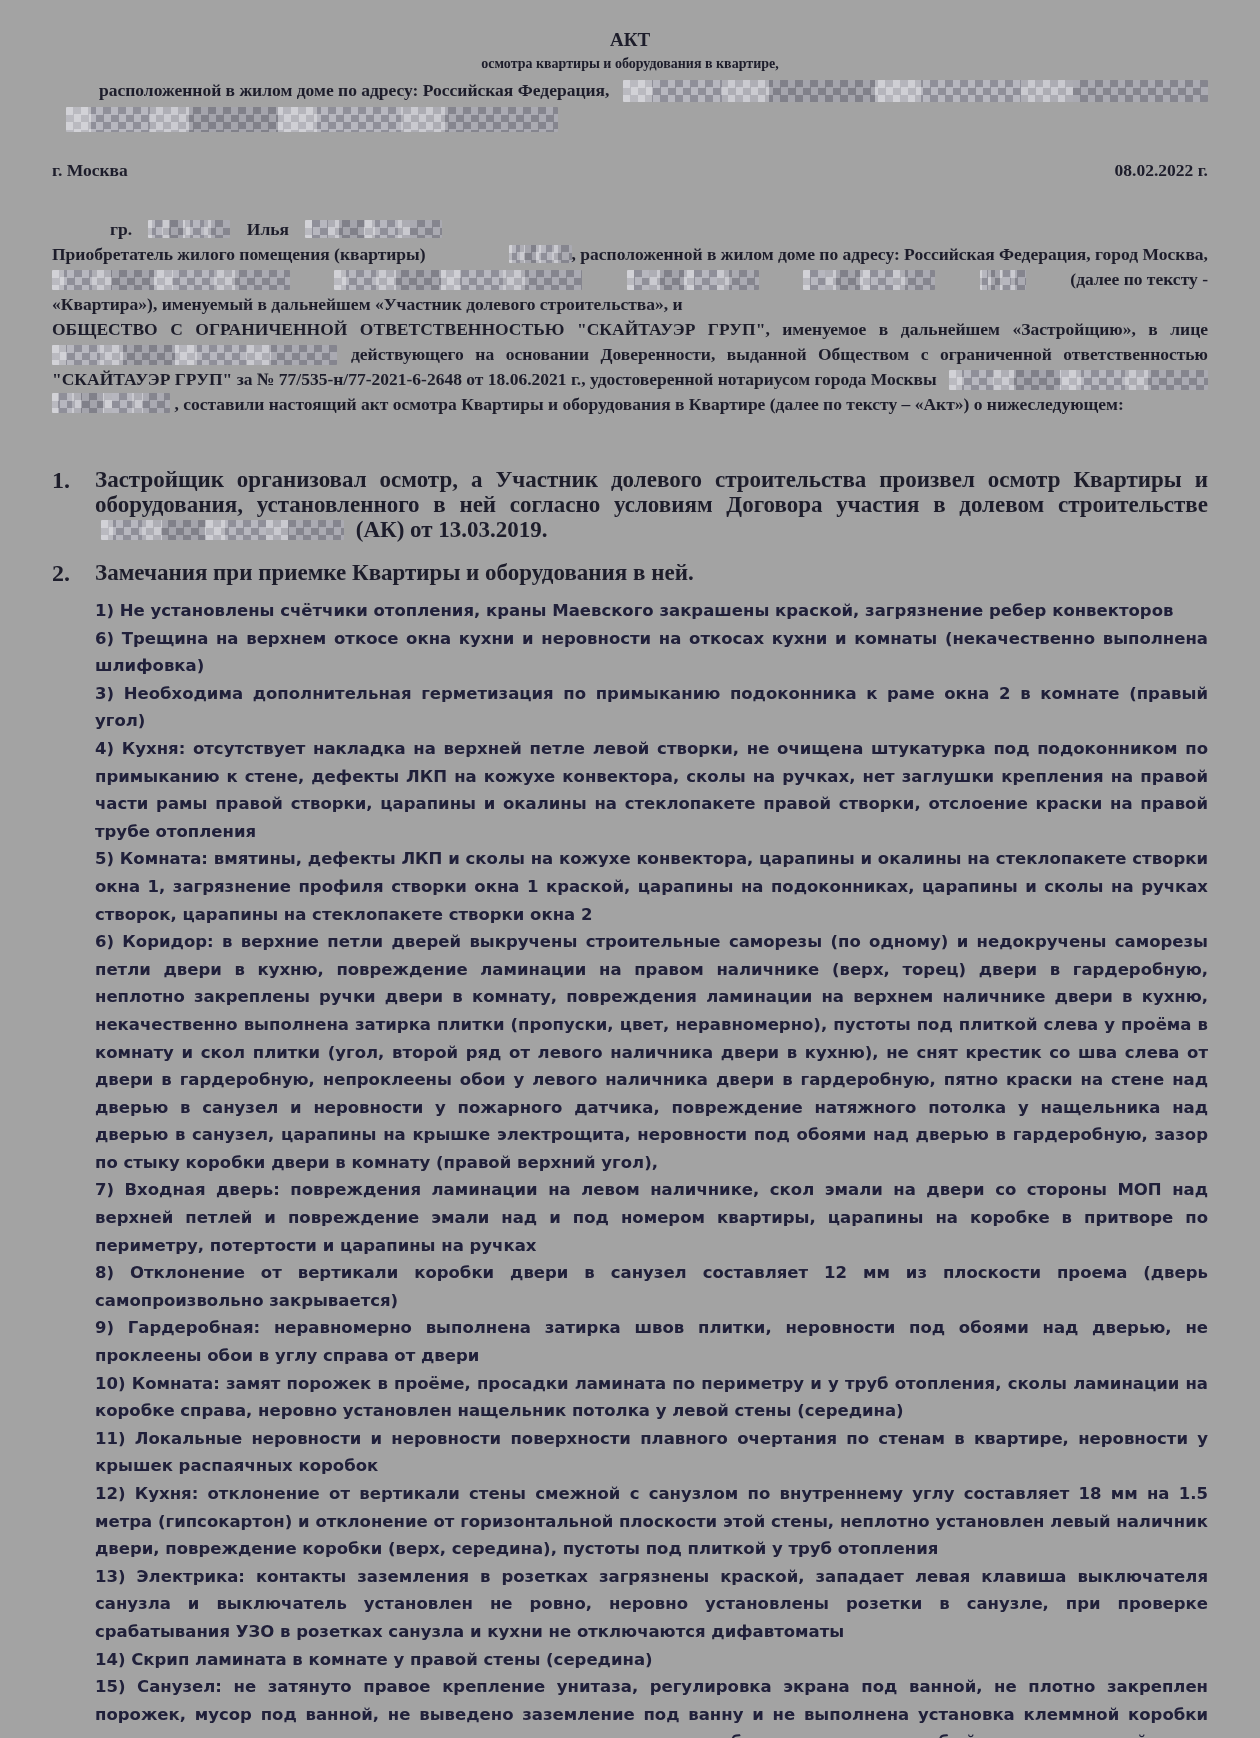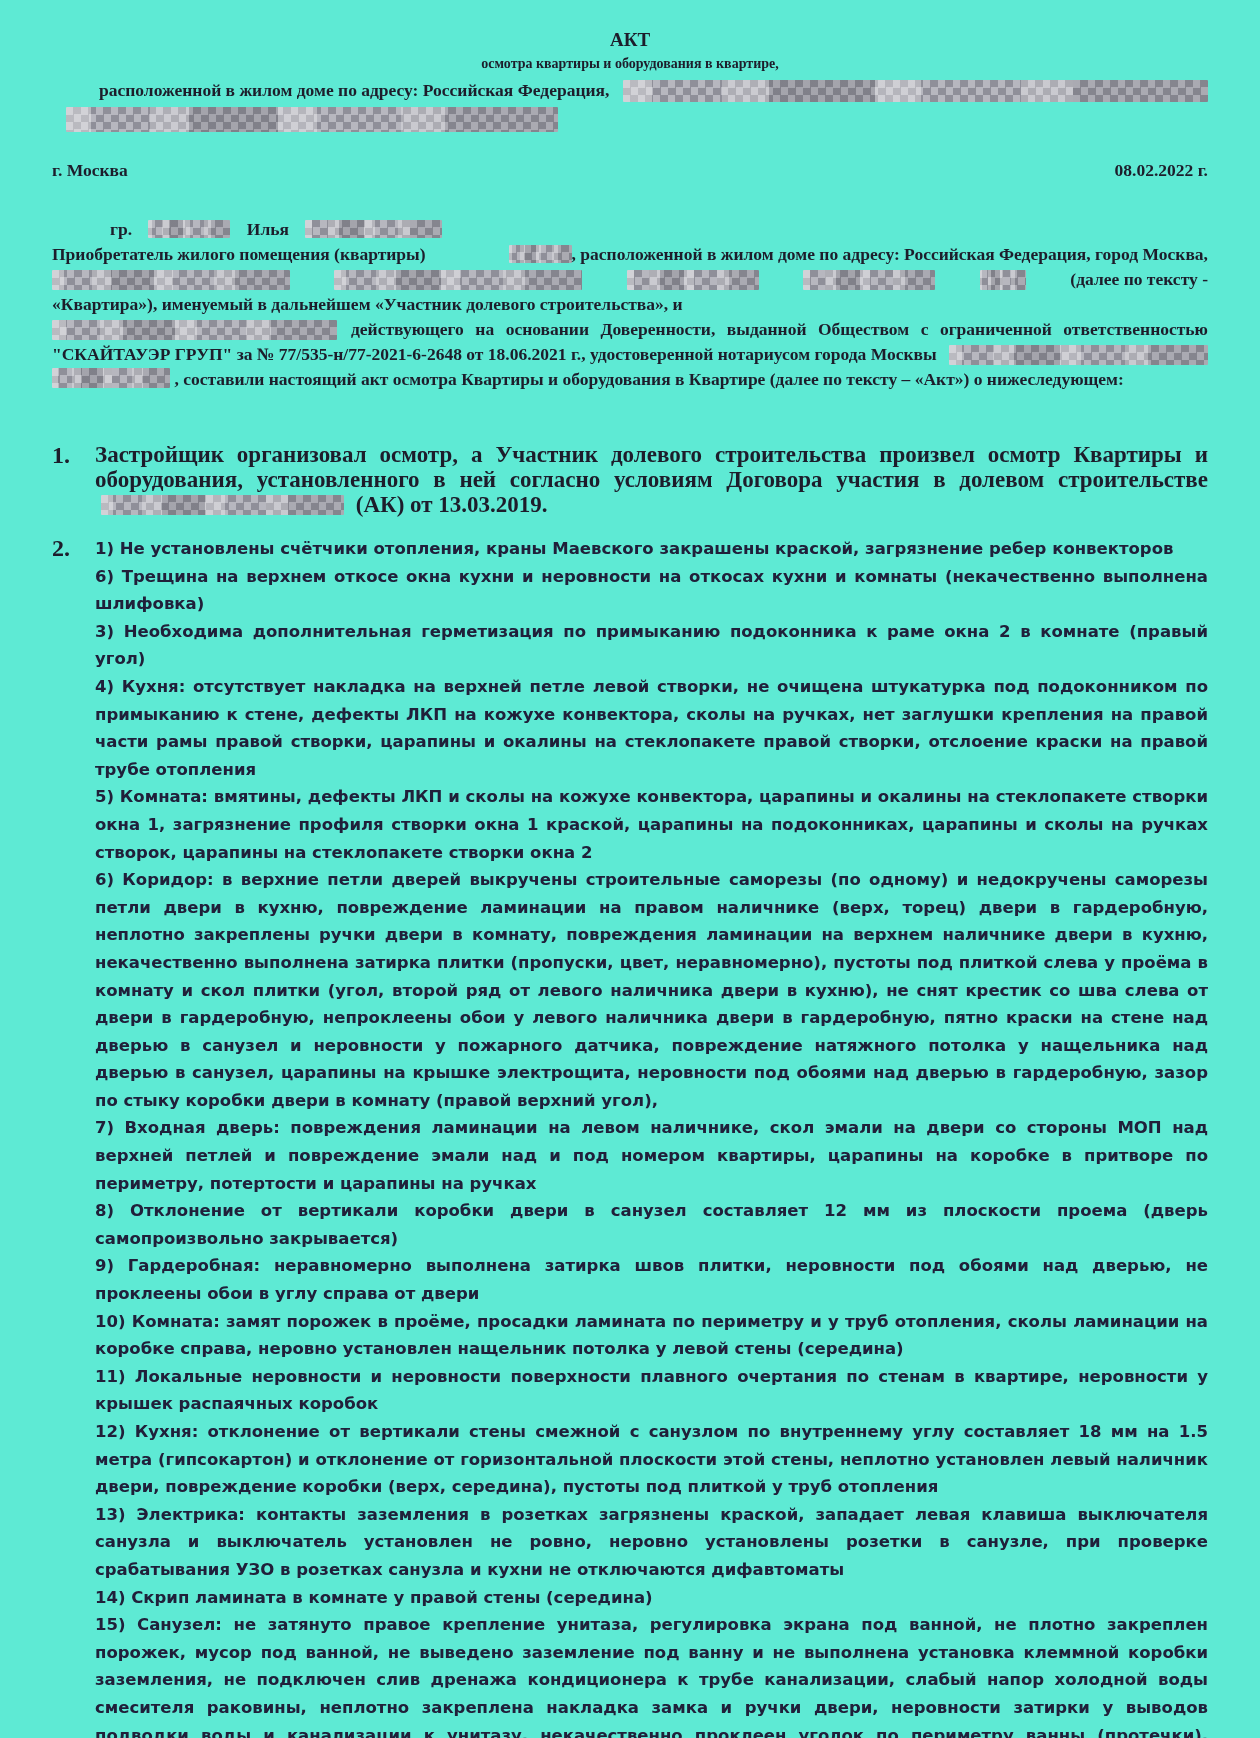--- a/index.html
+++ b/index.html
@@ -1,21 +1,21 @@
 <!DOCTYPE html>
 <html lang="ru"><head>
 <meta charset="utf-8">
 <style>
   html,body{margin:0;padding:0;}
   body{
     width:1260px;height:1738px;overflow:hidden;background:#ffffff;
     color:#1d1d2b;
     font-family:"Liberation Serif","DejaVu Serif",serif;
   }
-  .page{padding:28px 52px 0 52px;box-sizing:border-box;width:1260px;height:1738px;background:#5eead4;}
+  .page{padding:28px 52px 0 52px;box-sizing:border-box;width:1260px;height:1738px;background:#a3a3a3;}
   .serif{font-family:"Liberation Serif","DejaVu Serif",serif;font-weight:bold;}
   .sans{font-family:"DejaVu Sans","Liberation Sans",sans-serif;font-weight:bold;}
 
   .hdr-title{text-align:center;font-size:19px;line-height:24px;font-weight:bold;}
   .hdr-sub{text-align:center;font-size:14px;line-height:24px;font-weight:bold;}
 
   .row{display:flex;align-items:center;}
   .row-between{display:flex;align-items:center;justify-content:space-between;}
 
   .tline{font-size:17.5px;line-height:25px;font-weight:bold;}
@@ -92,20 +92,21 @@
     </div>
     <div class="row-between tline">
       <span class="redact" style="width:238px;height:20px;"></span>
       <span class="redact" style="width:248px;height:20px;"></span>
       <span class="redact" style="width:132px;height:20px;"></span>
       <span class="redact" style="width:132px;height:20px;"></span>
       <span class="redact" style="width:46px;height:20px;"></span>
       <span>(далее по тексту -</span>
     </div>
     <div class="tline">«Квартира»), именуемый в дальнейшем «Участник долевого строительства», и</div>
+    <div class="tline just">ОБЩЕСТВО С ОГРАНИЧЕННОЙ ОТВЕТСТВЕННОСТЬЮ "СКАЙТАУЭР ГРУП", именуемое в дальнейшем «Застройщию», в лице</div>
     <div class="row tline">
       <span class="redact" style="width:285px;height:20px;margin-right:14px;"></span>
       <span class="grow just">действующего на основании Доверенности, выданной Обществом с ограниченной ответственностью</span>
     </div>
     <div class="row tline">
       <span>"СКАЙТАУЭР ГРУП" за № 77/535-н/77-2021-6-2648 от 18.06.2021 г., удостоверенной нотариусом города Москвы</span>
       <span class="redact grow" style="height:20px;margin-left:12px;"></span>
     </div>
     <div class="tline">
       <span class="redact" style="width:118px;height:20px;"></span>
@@ -120,20 +121,21 @@
       <div class="item-body">
         <span>Застройщик организовал осмотр, а Участник долевого строительства произвел осмотр Квартиры и оборудования, установленного в ней согласно условиям Договора участия в долевом строительстве</span>
         <span class="redact" style="width:243px;height:20px;margin:0 6px;"></span>
         <span>(АК) от 13.03.2019.</span>
       </div>
     </div>
 
     <div class="item">
       <span class="item-num">2.</span>
       <div>
+        <div class="item-body item2-title">Замечания при приемке Квартиры и оборудования в ней.</div>
         <div class="defects sans">
           <p class="defect">1) Не установлены счётчики отопления, краны Маевского закрашены краской, загрязнение ребер конвекторов</p>
           <p class="defect">6) Трещина на верхнем откосе окна кухни и неровности на откосах кухни и комнаты (некачественно выполнена шлифовка)</p>
           <p class="defect">3) Необходима дополнительная герметизация по примыканию подоконника к раме окна 2 в комнате (правый угол)</p>
           <p class="defect">4) Кухня: отсутствует накладка на верхней петле левой створки, не очищена штукатурка под подоконником по примыканию к стене, дефекты ЛКП на кожухе конвектора, сколы на ручках, нет заглушки крепления на правой части рамы правой створки, царапины и окалины на стеклопакете правой створки, отслоение краски на правой трубе отопления</p>
           <p class="defect">5) Комната: вмятины, дефекты ЛКП и сколы на кожухе конвектора, царапины и окалины на стеклопакете створки окна 1, загрязнение профиля створки окна 1 краской, царапины на подоконниках, царапины и сколы на ручках створок, царапины на стеклопакете створки окна 2</p>
           <p class="defect">6) Коридор: в верхние петли дверей выкручены строительные саморезы (по одному) и недокручены саморезы петли двери в кухню, повреждение ламинации на правом наличнике (верх, торец) двери в гардеробную, неплотно закреплены ручки двери в комнату, повреждения ламинации на верхнем наличнике двери в кухню, некачественно выполнена затирка плитки (пропуски, цвет, неравномерно), пустоты под плиткой слева у проёма в комнату и скол плитки (угол, второй ряд от левого наличника двери в кухню), не снят крестик со шва слева от двери в гардеробную, непроклеены обои у левого наличника двери в гардеробную, пятно краски на стене над дверью в санузел и неровности у пожарного датчика, повреждение натяжного потолка у нащельника над дверью в санузел, царапины на крышке электрощита, неровности под обоями над дверью в гардеробную, зазор по стыку коробки двери в комнату (правой верхний угол),</p>
           <p class="defect">7) Входная дверь: повреждения ламинации на левом наличнике, скол эмали на двери со стороны МОП над верхней петлей и повреждение эмали над и под номером квартиры, царапины на коробке в притворе по периметру, потертости и царапины на ручках</p>
           <p class="defect">8) Отклонение от вертикали коробки двери в санузел составляет 12 мм из плоскости проема (дверь самопроизвольно закрывается)</p>
           <p class="defect">9) Гардеробная: неравномерно выполнена затирка швов плитки, неровности под обоями над дверью, не проклеены обои в углу справа от двери</p>

